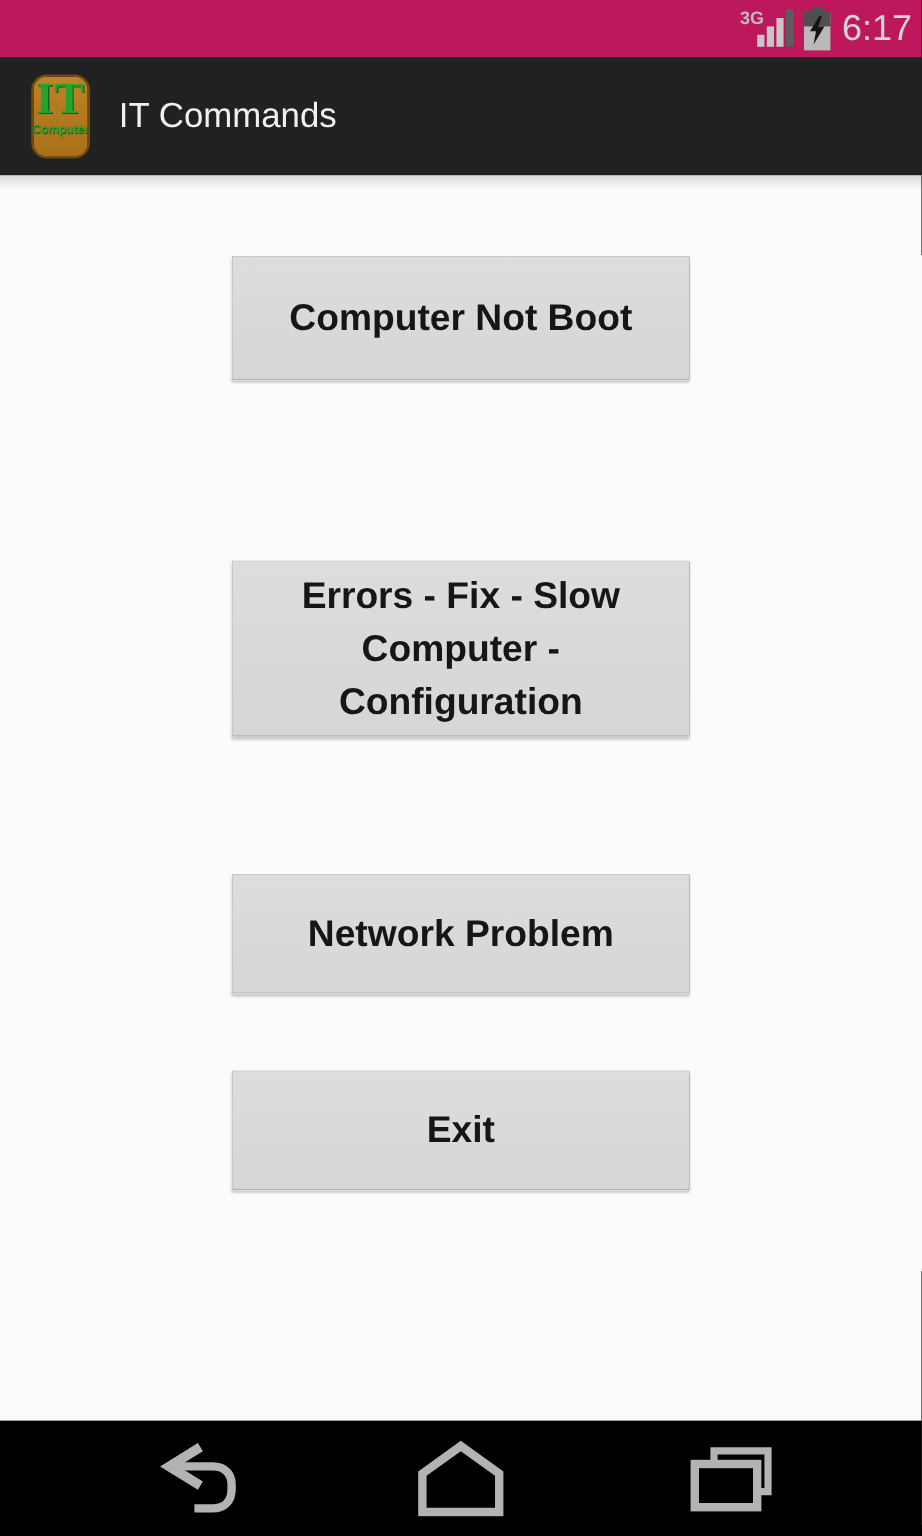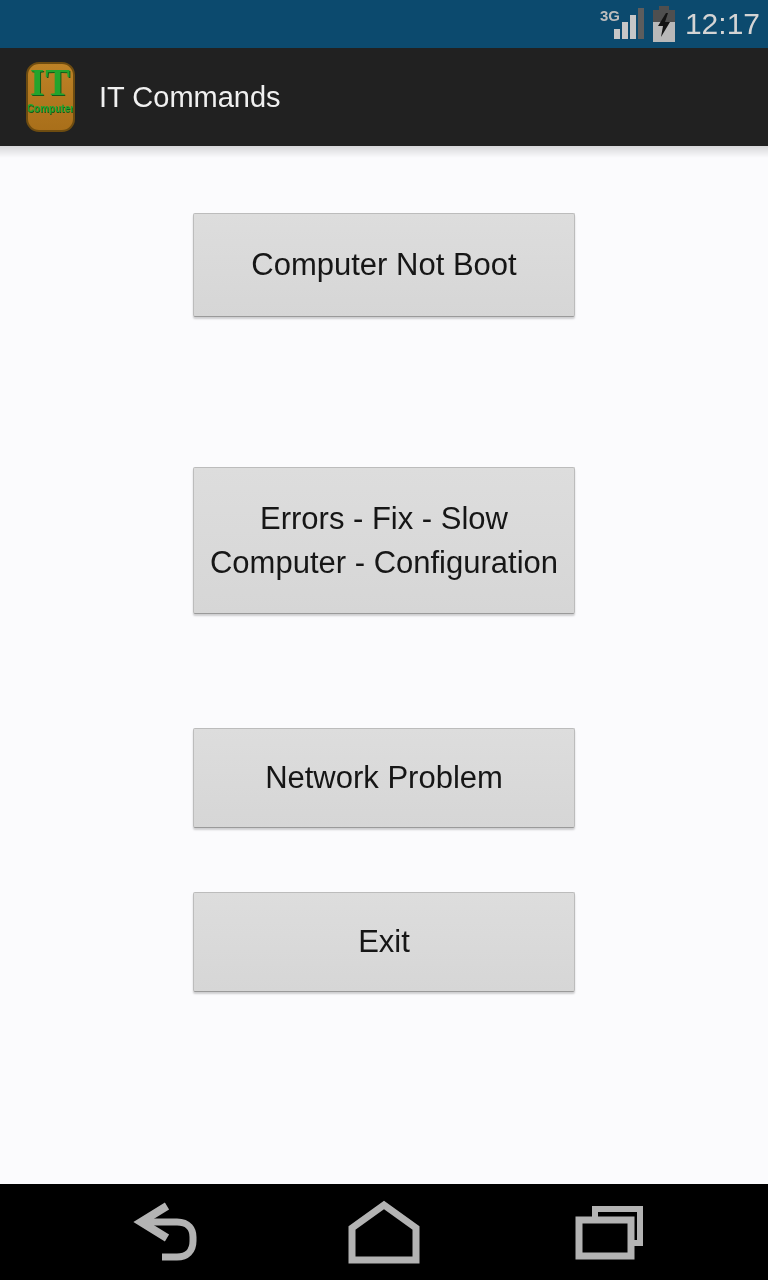--- a/index.html
+++ b/index.html
@@ -2,21 +2,21 @@
 <html><head>
 <meta charset="utf-8">
 <style>
   * { margin:0; padding:0; box-sizing:border-box; }
   html,body { width:768px; height:1280px; background:#000; overflow:hidden; }
   body { font-family:"Liberation Sans","DejaVu Sans",sans-serif; position:relative; }
 
   
   .status-bar{
     position:absolute; left:0; top:0; width:768px; height:48px;
-    background:#0c4a6e; display:flex; align-items:center; justify-content:flex-end;
+    background:#be185d; display:flex; align-items:center; justify-content:flex-end;
     padding-right:8px;
   }
   .signal-wrap{ position:relative; width:46px; height:36px; margin-right:7px; }
   .net-label{
     position:absolute; left:0; top:1px; font-size:15px; font-weight:bold;
     color:#bdbdbd; letter-spacing:0;
   }
   .sig-bars{ position:absolute; right:2px; bottom:3px; display:flex; align-items:flex-end; }
   .sig-bar{ width:6px; margin-left:2px; background:#c7c7c7; }
   .sig-bar.b1{ height:10px; }
@@ -65,21 +65,21 @@
   .content::before{
     content:""; position:absolute; left:0; top:0; width:100%; height:12px;
     background:linear-gradient(rgba(0,0,0,0.14),rgba(0,0,0,0));
   }
   .app-btn{
     position:absolute; left:193px; width:382px;
     background:linear-gradient(#dddddd,#d6d6d6);
     border:1px solid #bcbcbc; border-bottom-color:#9a9a9a; border-radius:2px;
     box-shadow:0 2px 2px rgba(0,0,0,0.18);
     display:flex; align-items:center; justify-content:center;
-    font-weight:normal; font-size:31px; line-height:44px; color:#161616;
+    font-weight:bold; font-size:31px; line-height:44px; color:#161616;
     text-align:center; padding:4px 14px; cursor:pointer;
   }
   .btn-1{ top:67px;  height:104px; }
   .btn-2{ top:279px; height:147px;margin-top:42px; }
   .btn-3{ top:534px; height:100px;margin-top:48px; }
   .btn-4{ top:746px; height:100px; }
 
   
   .nav-bar{
     position:absolute; left:0; top:1184px; width:768px; height:96px;
@@ -109,21 +109,21 @@
   </div>
   <div class="battery">
     <span class="nub"></span>
     <span class="body">
         <span class="level"></span>
       </span>
     <svg width="16" height="24" viewBox="0 0 16 24">
       <polygon points="10,0 2,13 7,13 5,24 14,9 9,9 12,0" fill="#141414"></polygon>
     </svg>
   </div>
-  <div class="clock">12:17</div>
+  <div class="clock">6:17</div>
 </div>
 
 <div class="action-bar">
   <div class="app-icon">
     <span class="it">IT</span>
     <span class="cmd">Computer</span>
   </div>
   <div class="page-title">IT Commands</div>
 </div>
 

